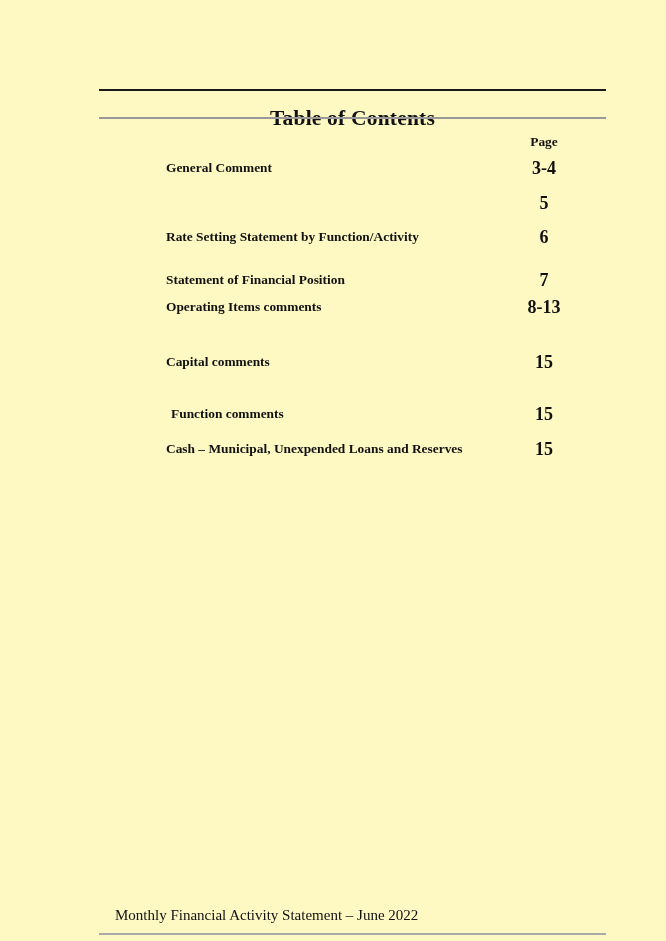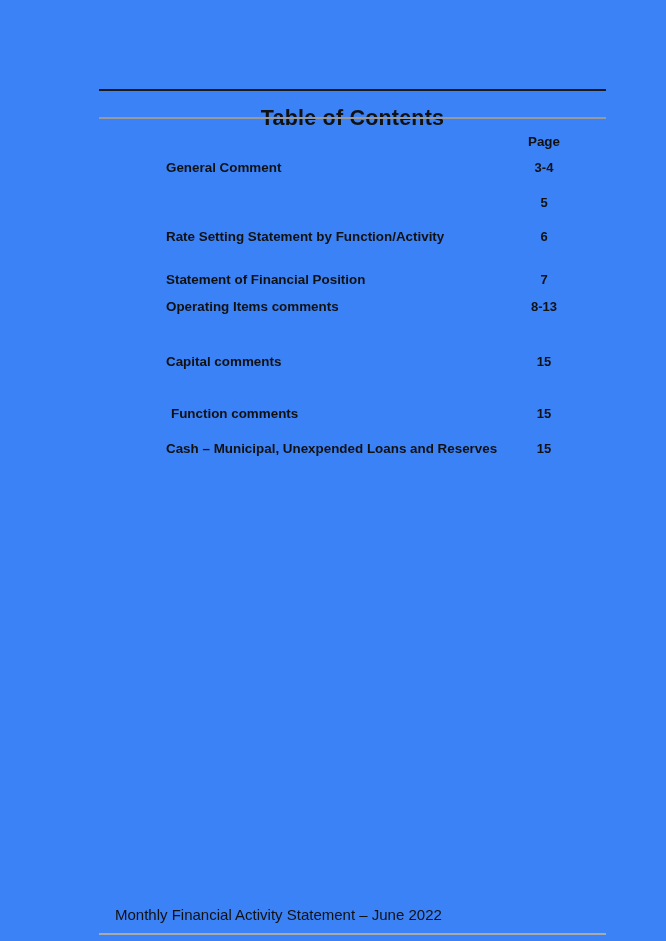--- a/index.html
+++ b/index.html
@@ -4,22 +4,22 @@
 <style>
   html, body {
     margin: 0;
     padding: 0;
     background: #ffffff;
   }
   .doc-page {
     position: relative;
     width: 666px;
     height: 941px;
-    background: #3b82f6;
-    font-family: Liberation Sans, sans-serif;
+    background: #fef9c3;
+    font-family: Liberation Serif, serif;
     color: #000000;
     overflow: hidden;
   }
   .rule {
     position: absolute;
     left: 99px;
     width: 507px;
   }
   .rule-top {
     top: 89px;
@@ -75,21 +75,21 @@
     color: #111111;
   }
   .toc-row.indent .lbl {
     left: 171px;
   }
   .toc-row .num {
     position: absolute;
     left: 514px;
     width: 60px;
     text-align: center;
-    font-size: 13px;
+    font-size: 18px;
     font-weight: bold;
     line-height: 14px;
     color: #111111;
   }
   .doc-footer {
     position: absolute;
     left: 115px;
     top: 908px;
     font-size: 15px;
     font-weight: normal;

